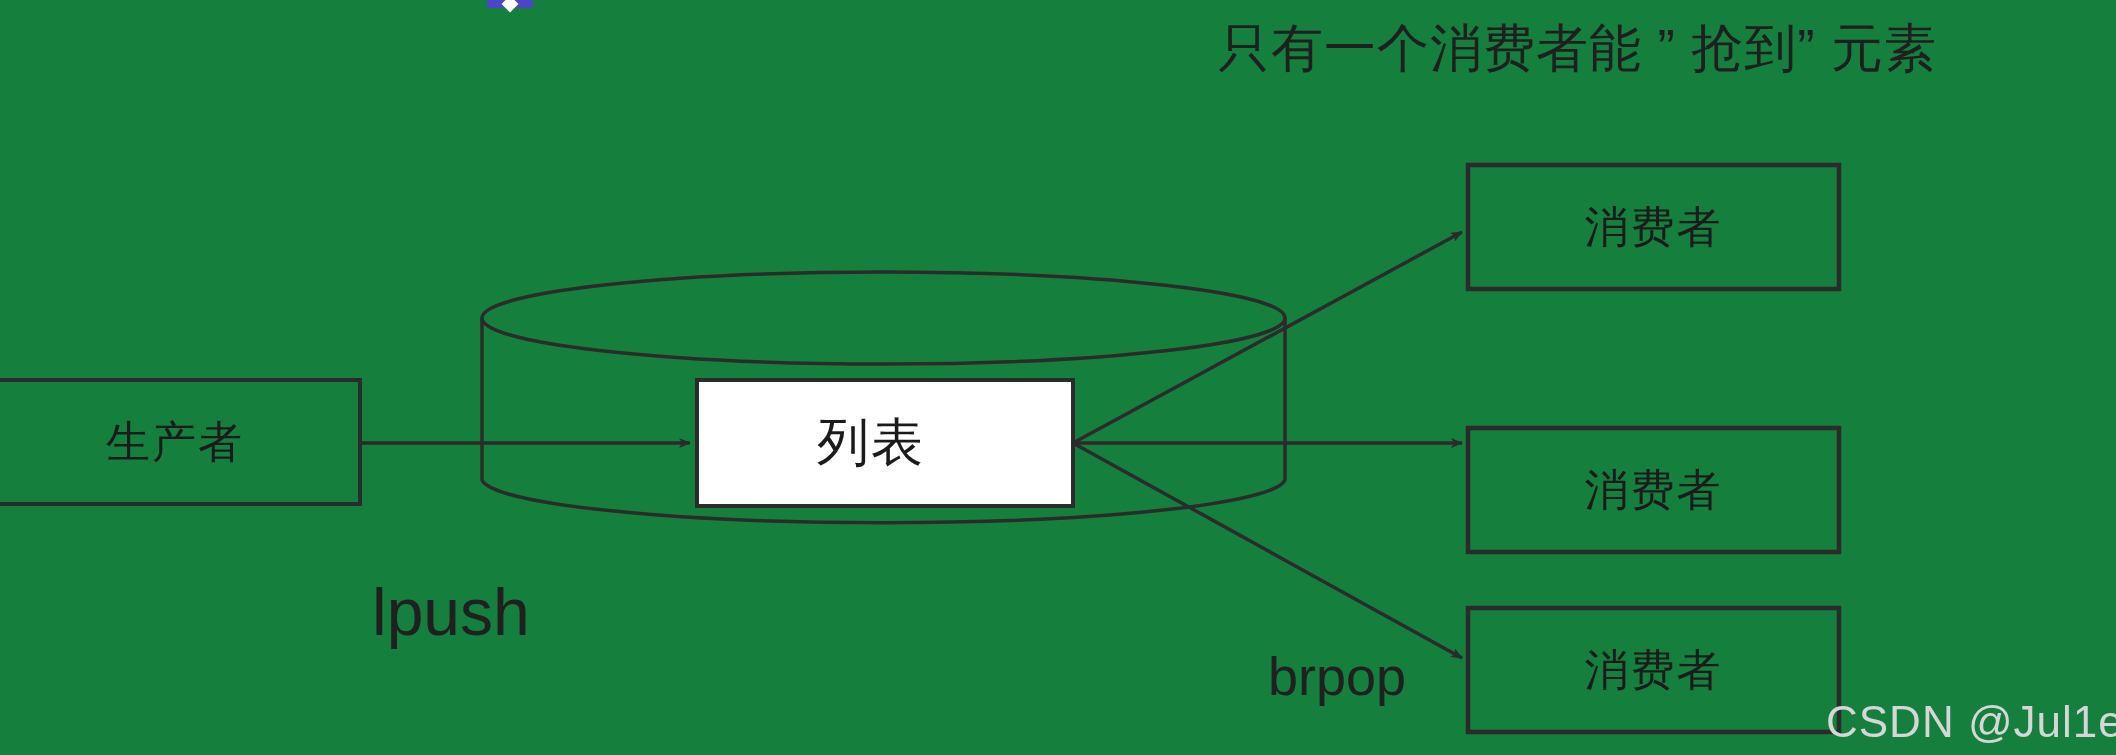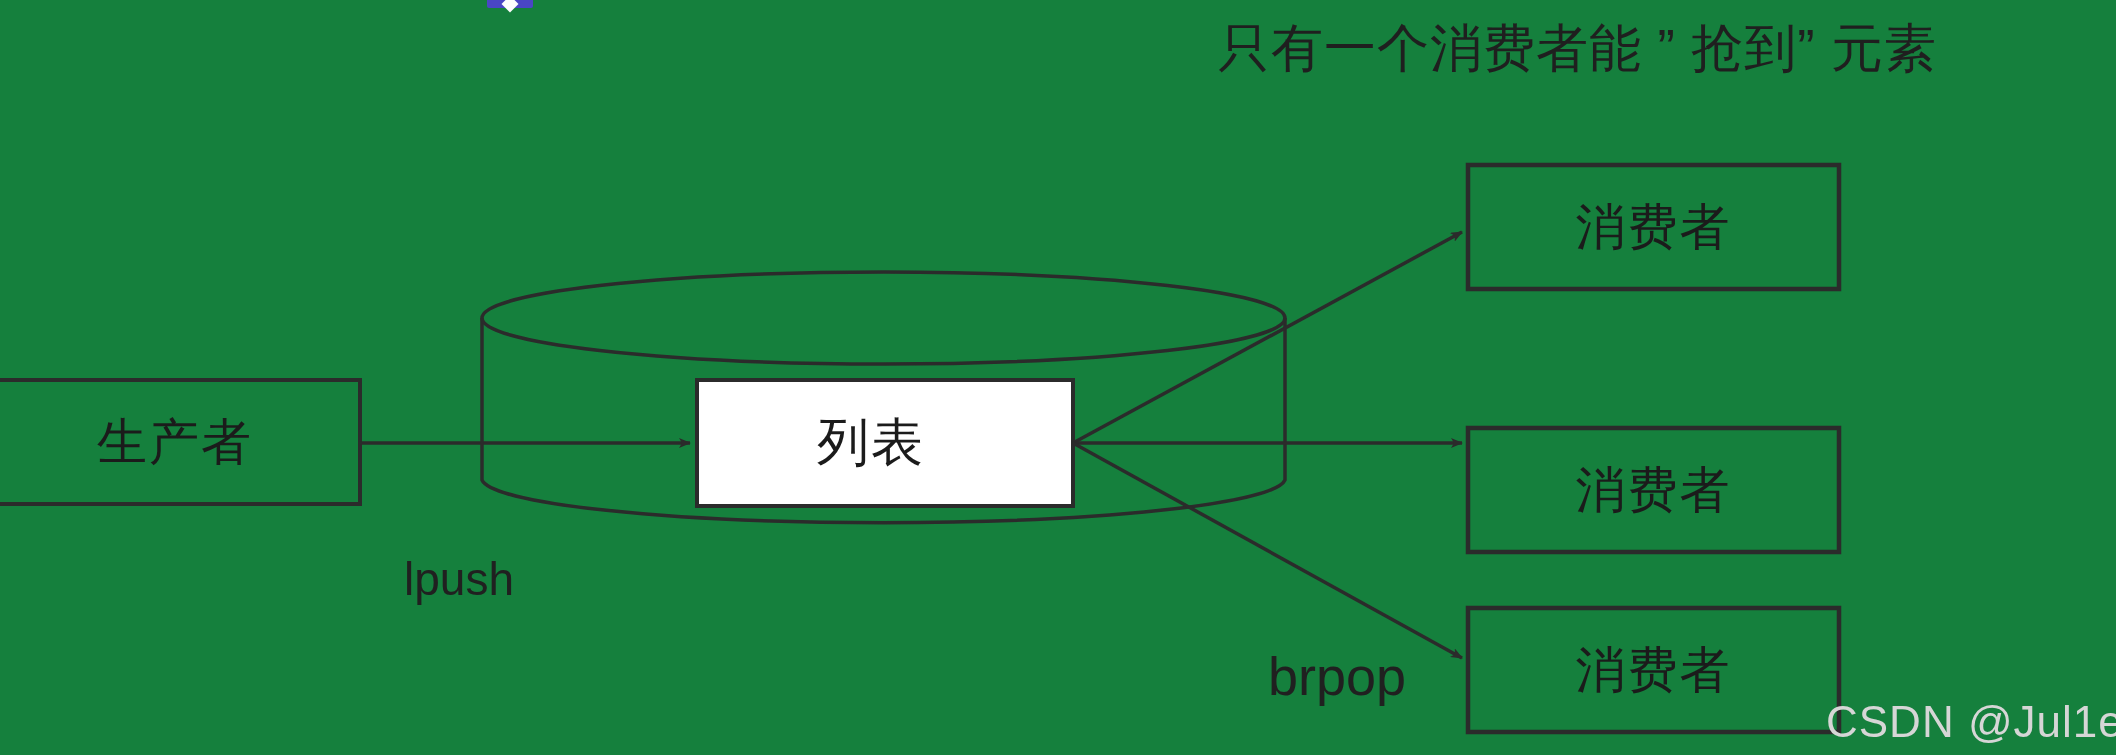--- a/index.html
+++ b/index.html
@@ -23,21 +23,21 @@
     top: 0;
     width: 2116px;
     height: 755px;
   }
   .box-label {
     position: absolute;
     display: flex;
     align-items: center;
     justify-content: center;
     color: #1b1b1b;
-    font-size: 50px;
+    font-size: 44px;
     letter-spacing: 2px;
     white-space: nowrap;
     font-family: "Liberation Sans", "DejaVu Sans", sans-serif;
   }
   .free-label {
     position: absolute;
     color: #262626;
     white-space: nowrap;
     font-family: "Liberation Sans", "DejaVu Sans", sans-serif;
   }
@@ -50,24 +50,23 @@
   }
   #redis-label {
     left: 808px;
     top: 178px;
     font-size: 58px;
     color: #202020;
     letter-spacing: 0.5px;
   }
   #lpush-label {
     left: 372px;
-    top: 552px;
-    font-size: 46px;
+    top: 574px;
+    font-size: 66px;
     color: #202020;
-    margin-left: 32px;
   }
   #brpop-label {
     left: 1268px;
     top: 645px;
     font-size: 54px;
     color: #202020;
   }
   #producer-label {
     left: -10px;
     top: 380px;

